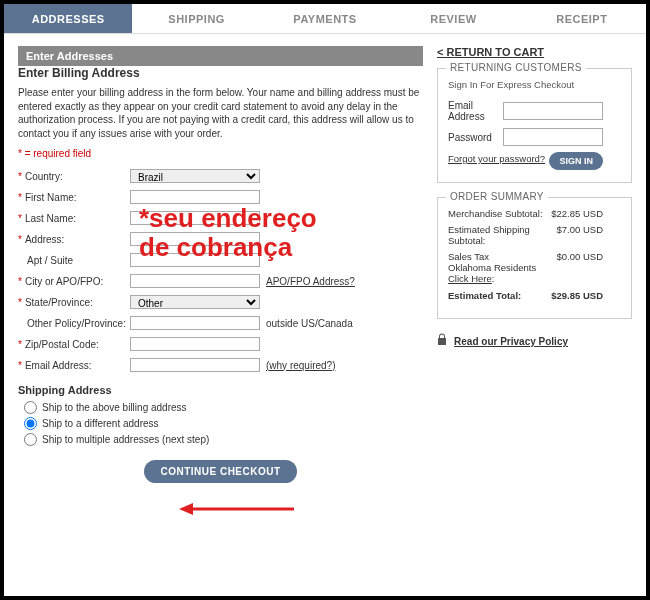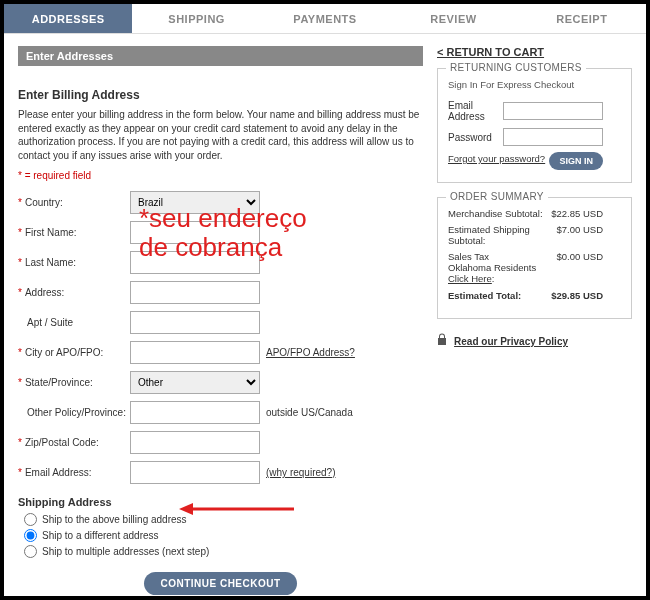--- a/index.html
+++ b/index.html
@@ -4,28 +4,28 @@
 <style>
   * { box-sizing: border-box; margin: 0; padding: 0; }
   body { font-family: Arial, Helvetica, sans-serif; font-size: 11px; color: #333; background: #fff; }
   .frame { width: 650px; height: 600px; border: 4px solid #000; position: relative; overflow: hidden; }
   .tabs { display: flex; height: 30px; border-bottom: 1px solid #ddd; }
   .tab { flex: 1; text-align: center; line-height: 30px; font-size: 11px; color: #888; font-weight: bold; letter-spacing: 0.5px; }
   .tab.active { background: #5b7290; color: #fff; }
   .content { display: flex; padding: 12px 14px 0 14px; gap: 14px; }
   .left { flex: 1; min-width: 0; }
   .right { width: 195px; flex-shrink: 0; }
-  .section-bar { background: #888; color: #fff; font-size: 11px; font-weight: bold; padding: 4px 8px; margin-bottom: 22px; }
+  .section-bar { background: #888; color: #fff; font-size: 11px; font-weight: bold; padding: 4px 8px; margin-bottom: 0; }
   .billing-title { font-size: 12px; font-weight: bold; margin-bottom: 6px; }
   .instructions { font-size: 10px; line-height: 1.35; margin-bottom: 8px; }
   .required-note { color: #c00; font-size: 10px; margin-bottom: 10px; }
   .field-row { display: flex; align-items: center; margin-bottom: 7px; font-size: 10px; }
   .field-label { width: 112px; flex-shrink: 0; }
   .field-label .star { color: #c00; margin-right: 3px; }
-  .field-row select, .field-row input[type="text"] { border: 1px solid #aaa; height: 23px; font-size: 10px; padding: 1px 3px; }
+  .field-row select, .field-row input[type="text"] { border: 1px solid #aaa; height: 14px; font-size: 10px; padding: 1px 3px; }
   .field-row select { width: 130px; }
   .field-row input[type="text"] { width: 130px; }
   .field-hint { margin-left: 6px; font-size: 10px; }
   .field-hint a, .left a { color: #333; text-decoration: underline; }
   .ship-title { font-size: 11px; font-weight: bold; margin-top: 12px; margin-bottom: 5px; }
   .radio-row { display: flex; align-items: center; font-size: 10px; margin-bottom: 3px; padding-left: 6px; }
   .radio-row input { margin-right: 5px; }
   .continue-wrap { text-align: center; margin-top: 14px; }
   .continue-btn { display: inline-block; background: #5b7290; color: #fff; border: none; border-radius: 12px; padding: 6px 16px; font-size: 10px; font-weight: bold; letter-spacing: 0.5px; cursor: pointer; }
   .return-link { font-size: 11px; font-weight: bold; text-decoration: underline; color: #333; display: inline-block; margin-bottom: 10px; }
@@ -39,21 +39,21 @@
   .signin-btn { float: right; background: #5b7290; color: #fff; border: none; border-radius: 10px; padding: 4px 10px; font-size: 9px; font-weight: bold; cursor: pointer; }
   .signin-actions::after { content: ""; display: block; clear: both; }
   .summary-row { display: flex; justify-content: space-between; font-size: 9.5px; margin-bottom: 5px; }
   .summary-row .lbl { flex: 1; padding-right: 6px; }
   .summary-row .val { white-space: nowrap; }
   .summary-row.total { font-weight: bold; margin-top: 6px; }
   .summary-row a { color: #333; text-decoration: underline; }
   .privacy { font-size: 10px; font-weight: bold; text-decoration: underline; color: #333; }
   .lock-icon { display: inline-block; width: 10px; margin-right: 4px; }
   
-  .anno-text { position: absolute; color: #e02020; font-size: 26px; font-weight: normal; font-family: Arial, sans-serif; line-height: 1.1; pointer-events: none; }
+  .anno-text { position: absolute; color: #e02020; font-size: 26px; font-weight: bold; font-family: Arial, sans-serif; line-height: 1.1; pointer-events: none; }
   .anno-arrow { position: absolute; pointer-events: none; }
 </style>
 </head>
 <body>
 
 <div class="frame">
 
   <div class="tabs">
     <div class="tab active">ADDRESSES</div>
     <div class="tab">SHIPPING</div>

